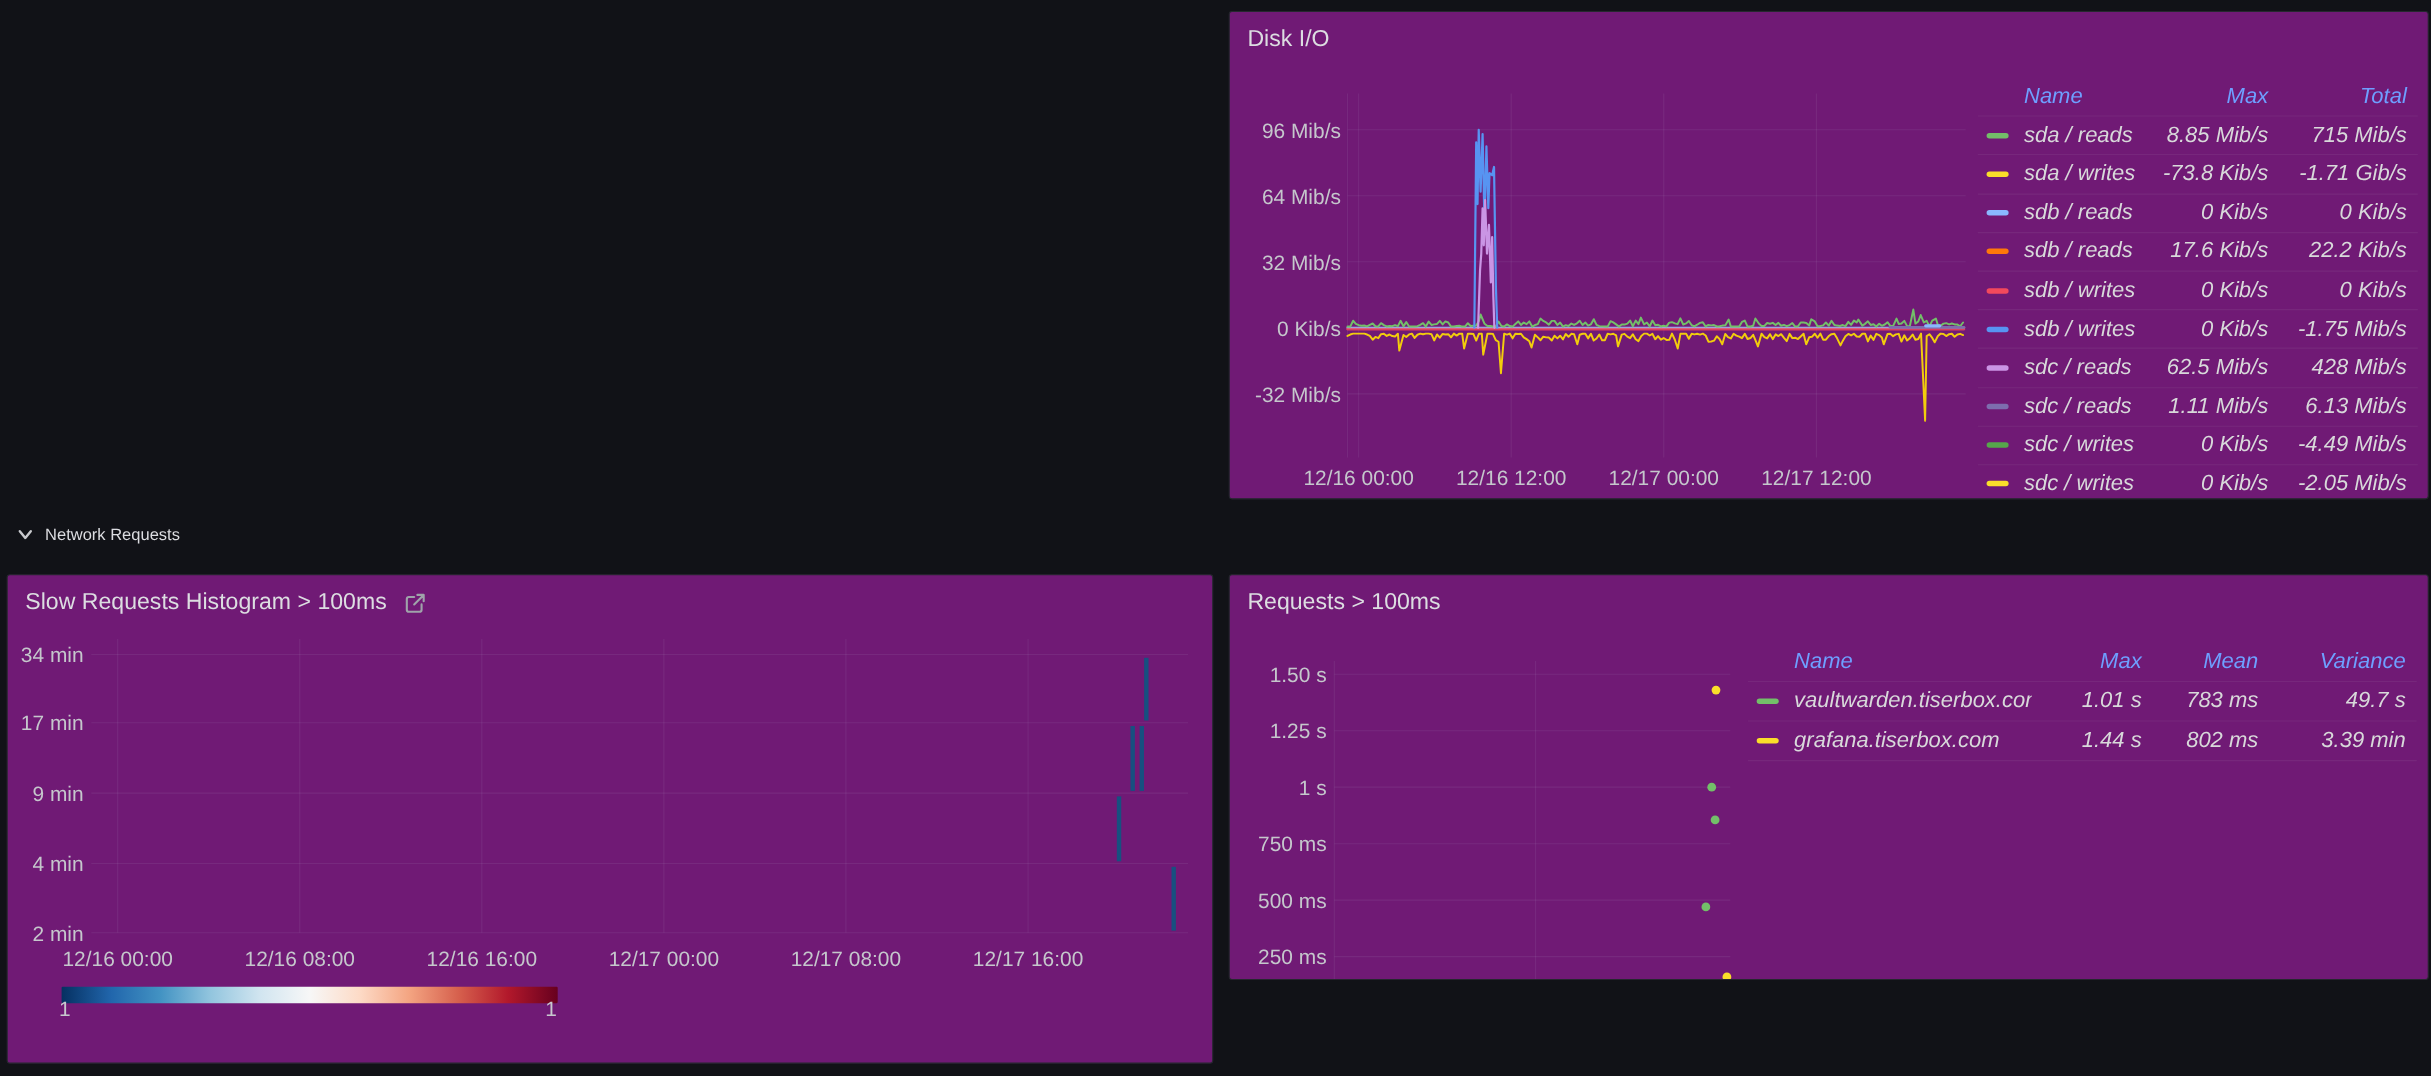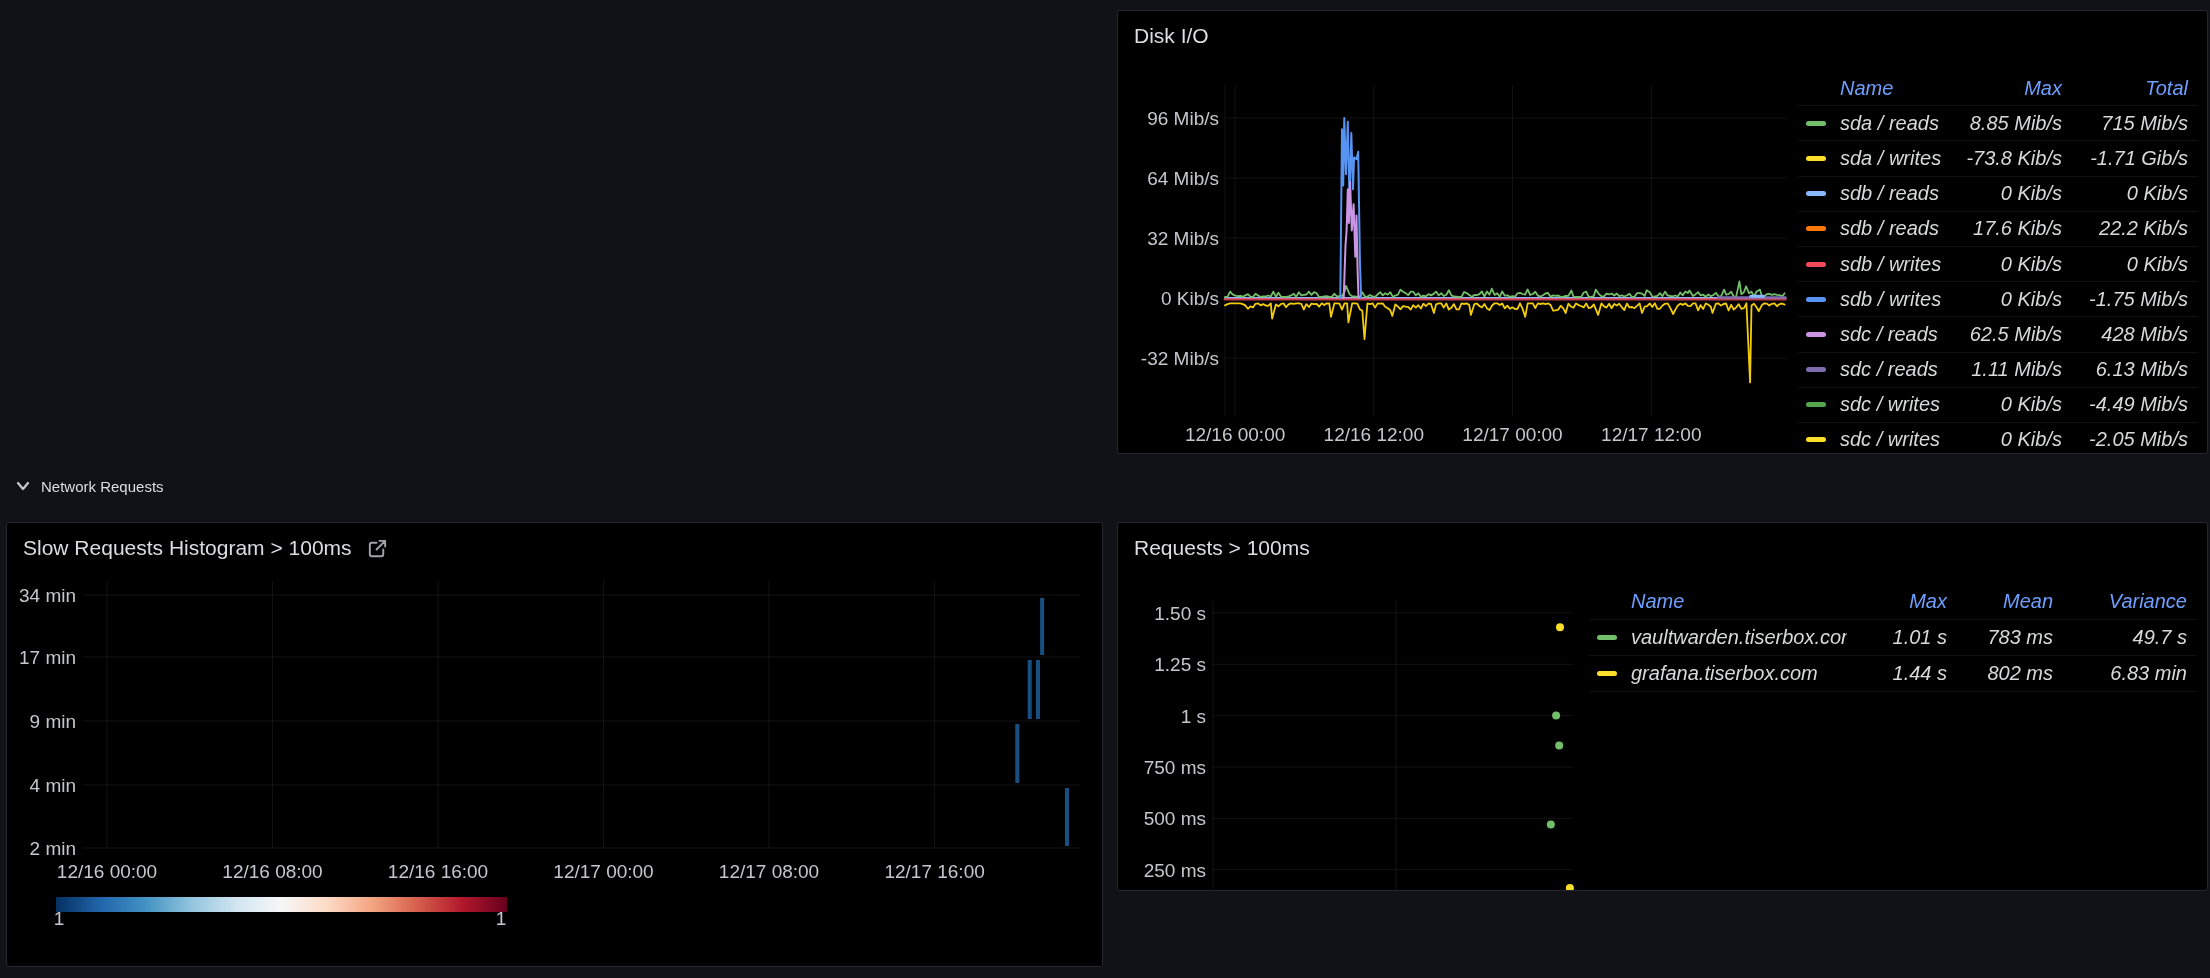--- a/index.html
+++ b/index.html
@@ -5,21 +5,21 @@
   * { margin:0; padding:0; box-sizing:border-box; }
   html,body { width:2210px; height:978px; overflow:hidden; }
   body {
     background:#111217;
     font-family:"Liberation Sans", sans-serif;
     color:#d8d9da;
     position:relative;
   }
   .panel {
     position:absolute;
-    background:#000000;
+    background:#701a75;
     border:1px solid #25272e;
     border-radius:3px;
     overflow:hidden;
   }
   #panel-disk { left:1117px; top:10px;  width:1091px; height:444px; }
   #panel-slow { left:6px;    top:522px; width:1097px; height:445px; }
   #panel-req  { left:1117px; top:522px; width:1091px; height:369px; }
 
   .panel-title {
     position:absolute; left:16px; top:13px;
@@ -307,16 +307,16 @@
         <div class="cell num">783 ms</div>
         <div class="cell num">49.7 s</div>
       </div>
       <div class="lg-row">
         <div>
           <div class="swatch" style="background: rgb(250, 222, 42);"></div>
         </div>
         <div class="cell name">grafana.tiserbox.com</div>
         <div class="cell num">1.44 s</div>
         <div class="cell num">802 ms</div>
-        <div class="cell num">6.83 min</div>
+        <div class="cell num">3.39 min</div>
       </div>
     </div>
 </section>
 
 </body></html>

